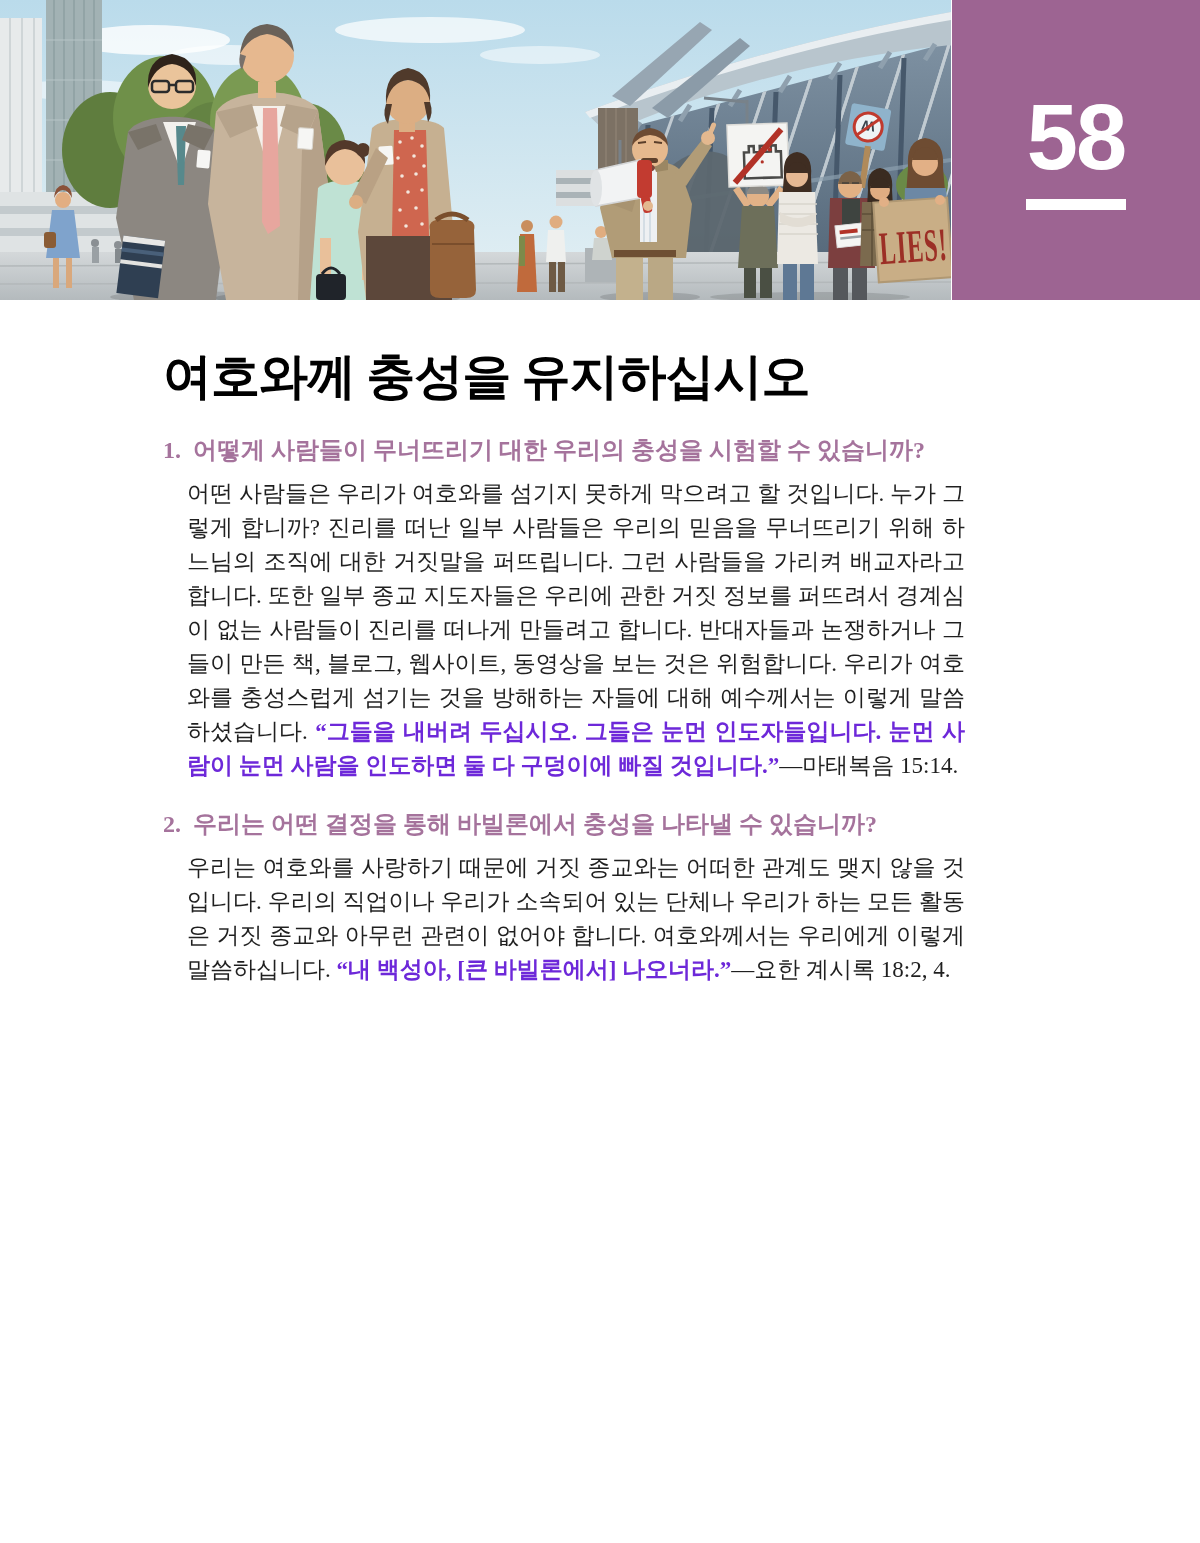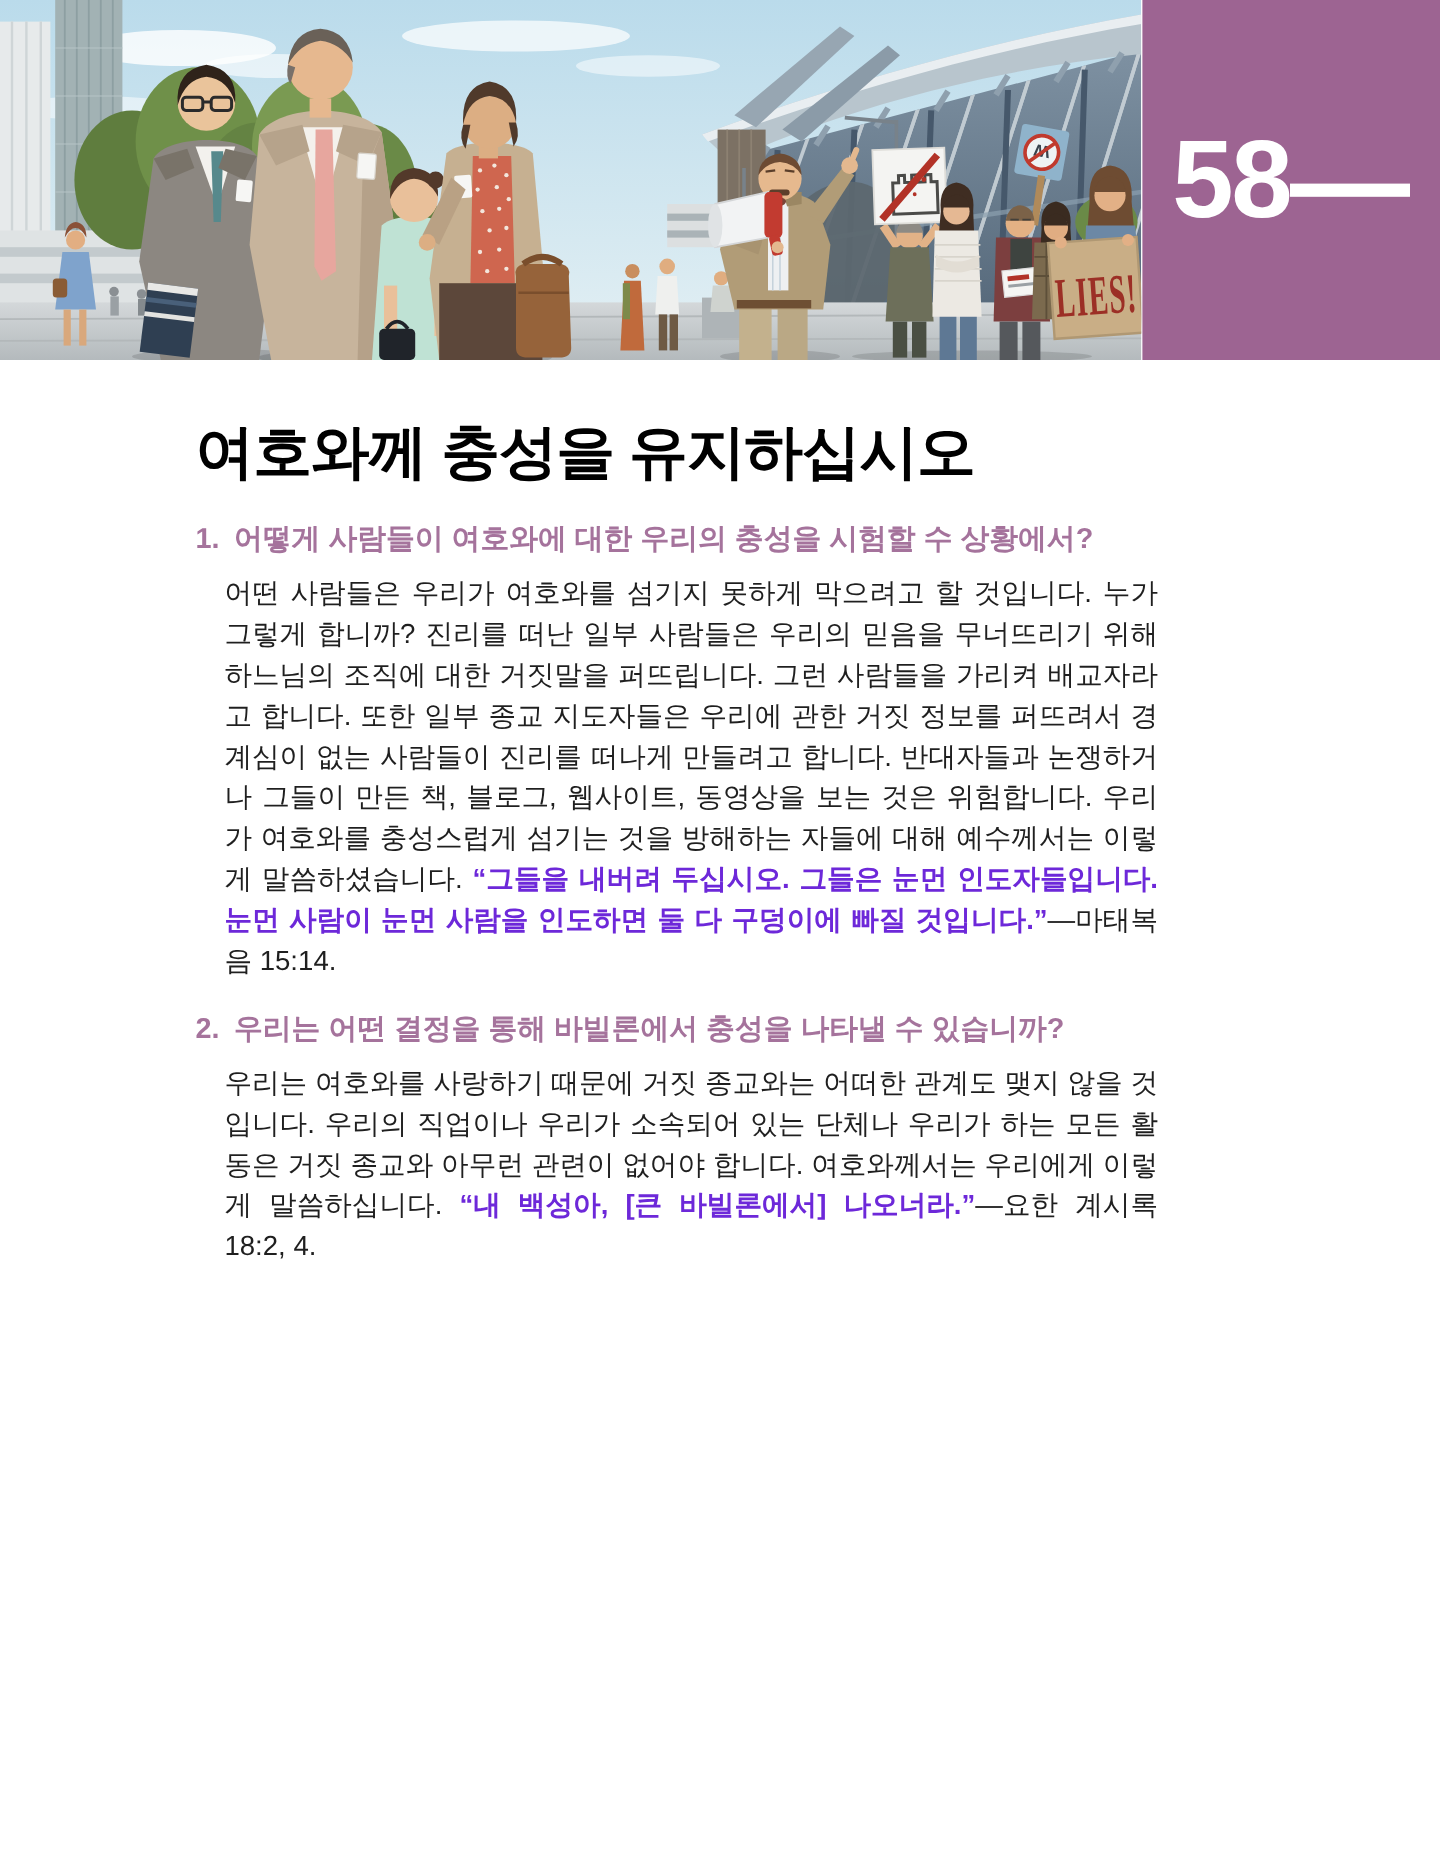--- a/index.html
+++ b/index.html
@@ -7,28 +7,28 @@
     width:1200px;height:1543px;background:#ffffff;overflow:hidden;
     font-family:"Liberation Sans","DejaVu Sans",sans-serif;color:#212121;
     position:relative;
   }
   
   .hero{display:flex;height:300px;}
   .hero-photo{width:951px;height:300px;flex:0 0 auto;}
   .hero-photo svg{display:block;width:951px;height:300px;}
   .chapter-box{
     flex:1;margin-left:1px;background:#9d6492;
-    display:flex;align-items:center;justify-content:center;
+    display:flex;flex-direction:column;align-items:center;justify-content:center;
   }
   .chapter-num{
     color:#fff;font-size:92px;font-weight:700;line-height:1;letter-spacing:-2px;
   }
   .chapter-underline{width:100px;height:11px;background:#fff;margin-top:16px;}
   
-  main{padding:0 235px 0 163px;}
+  main{padding:0 235px 0 163px;font-family:Liberation Serif, serif;}
   h1.title{
     margin:50px 0 30px;font-size:49px;line-height:1.12;font-weight:800;
     color:#000;letter-spacing:-1px;
   }
   p.body-par{
     margin:0 0 26px 24px;font-size:23px;line-height:34px;text-align:justify;
     color:#1f1f1f;
   }
   p.body-par strong{font-weight:700;color:#6d28d9;}
   h2.question{
@@ -476,21 +476,21 @@
       <div class="chapter-num">58</div>
       <div class="chapter-underline"></div>
     </div>
   </header>
 
   <main>
     <h1 class="title">여호와께 충성을 유지하십시오</h1>
 
 
     <h2 class="question">
-      <span class="qnum">1.</span><span>어떻게 사람들이 여호와에 대한 우리의 충성을 시험할 수 상황에서?</span>
+      <span class="qnum">1.</span><span>어떻게 사람들이 무너뜨리기 대한 우리의 충성을 시험할 수 있습니까?</span>
     </h2>
     <p class="body-par"><span>어떤 사람들은 우리가 여호와를 섬기지 못하게 막으려고 할 것입니다. 누가 그렇게 합니까? 진리를 떠난 일부 사람들은 우리의 믿음을 무너뜨리기 위해 하느님의 조직에 대한 거짓말을 퍼뜨립니다. 그런 사람들을 가리켜 배교자라고 합니다. 또한 일부 종교 지도자들은 우리에 관한 거짓 정보를 퍼뜨려서 경계심이 없는 사람들이 진리를 떠나게 만들려고 합니다. 반대자들과 논쟁하거나 그들이 만든 책, 블로그, 웹사이트, 동영상을 보는 것은 위험합니다. 우리가 여호와를 충성스럽게 섬기는 것을 방해하는 자들에 대해 예수께서는 이렇게 말씀하셨습니다. </span><strong>“그들을 내버려 두십시오. 그들은 눈먼 인도자들입니다. 눈먼 사람이 눈먼 사람을 인도하면 둘 다 구덩이에 빠질 것입니다.”</strong><span>—마태복음 15:14.</span></p>
 
     <h2 class="question">
       <span class="qnum">2.</span><span>우리는 어떤 결정을 통해 바빌론에서 충성을 나타낼 수 있습니까?</span>
     </h2>
     <p class="body-par"><span>우리는 여호와를 사랑하기 때문에 거짓 종교와는 어떠한 관계도 맺지 않을 것입니다. 우리의 직업이나 우리가 소속되어 있는 단체나 우리가 하는 모든 활동은 거짓 종교와 아무런 관련이 없어야 합니다. 여호와께서는 우리에게 이렇게 말씀하십니다. </span><strong>“내 백성아, [큰 바빌론에서] 나오너라.”</strong><span>—요한 계시록 18:2, 4.</span></p>
   </main>
 
 </div>

